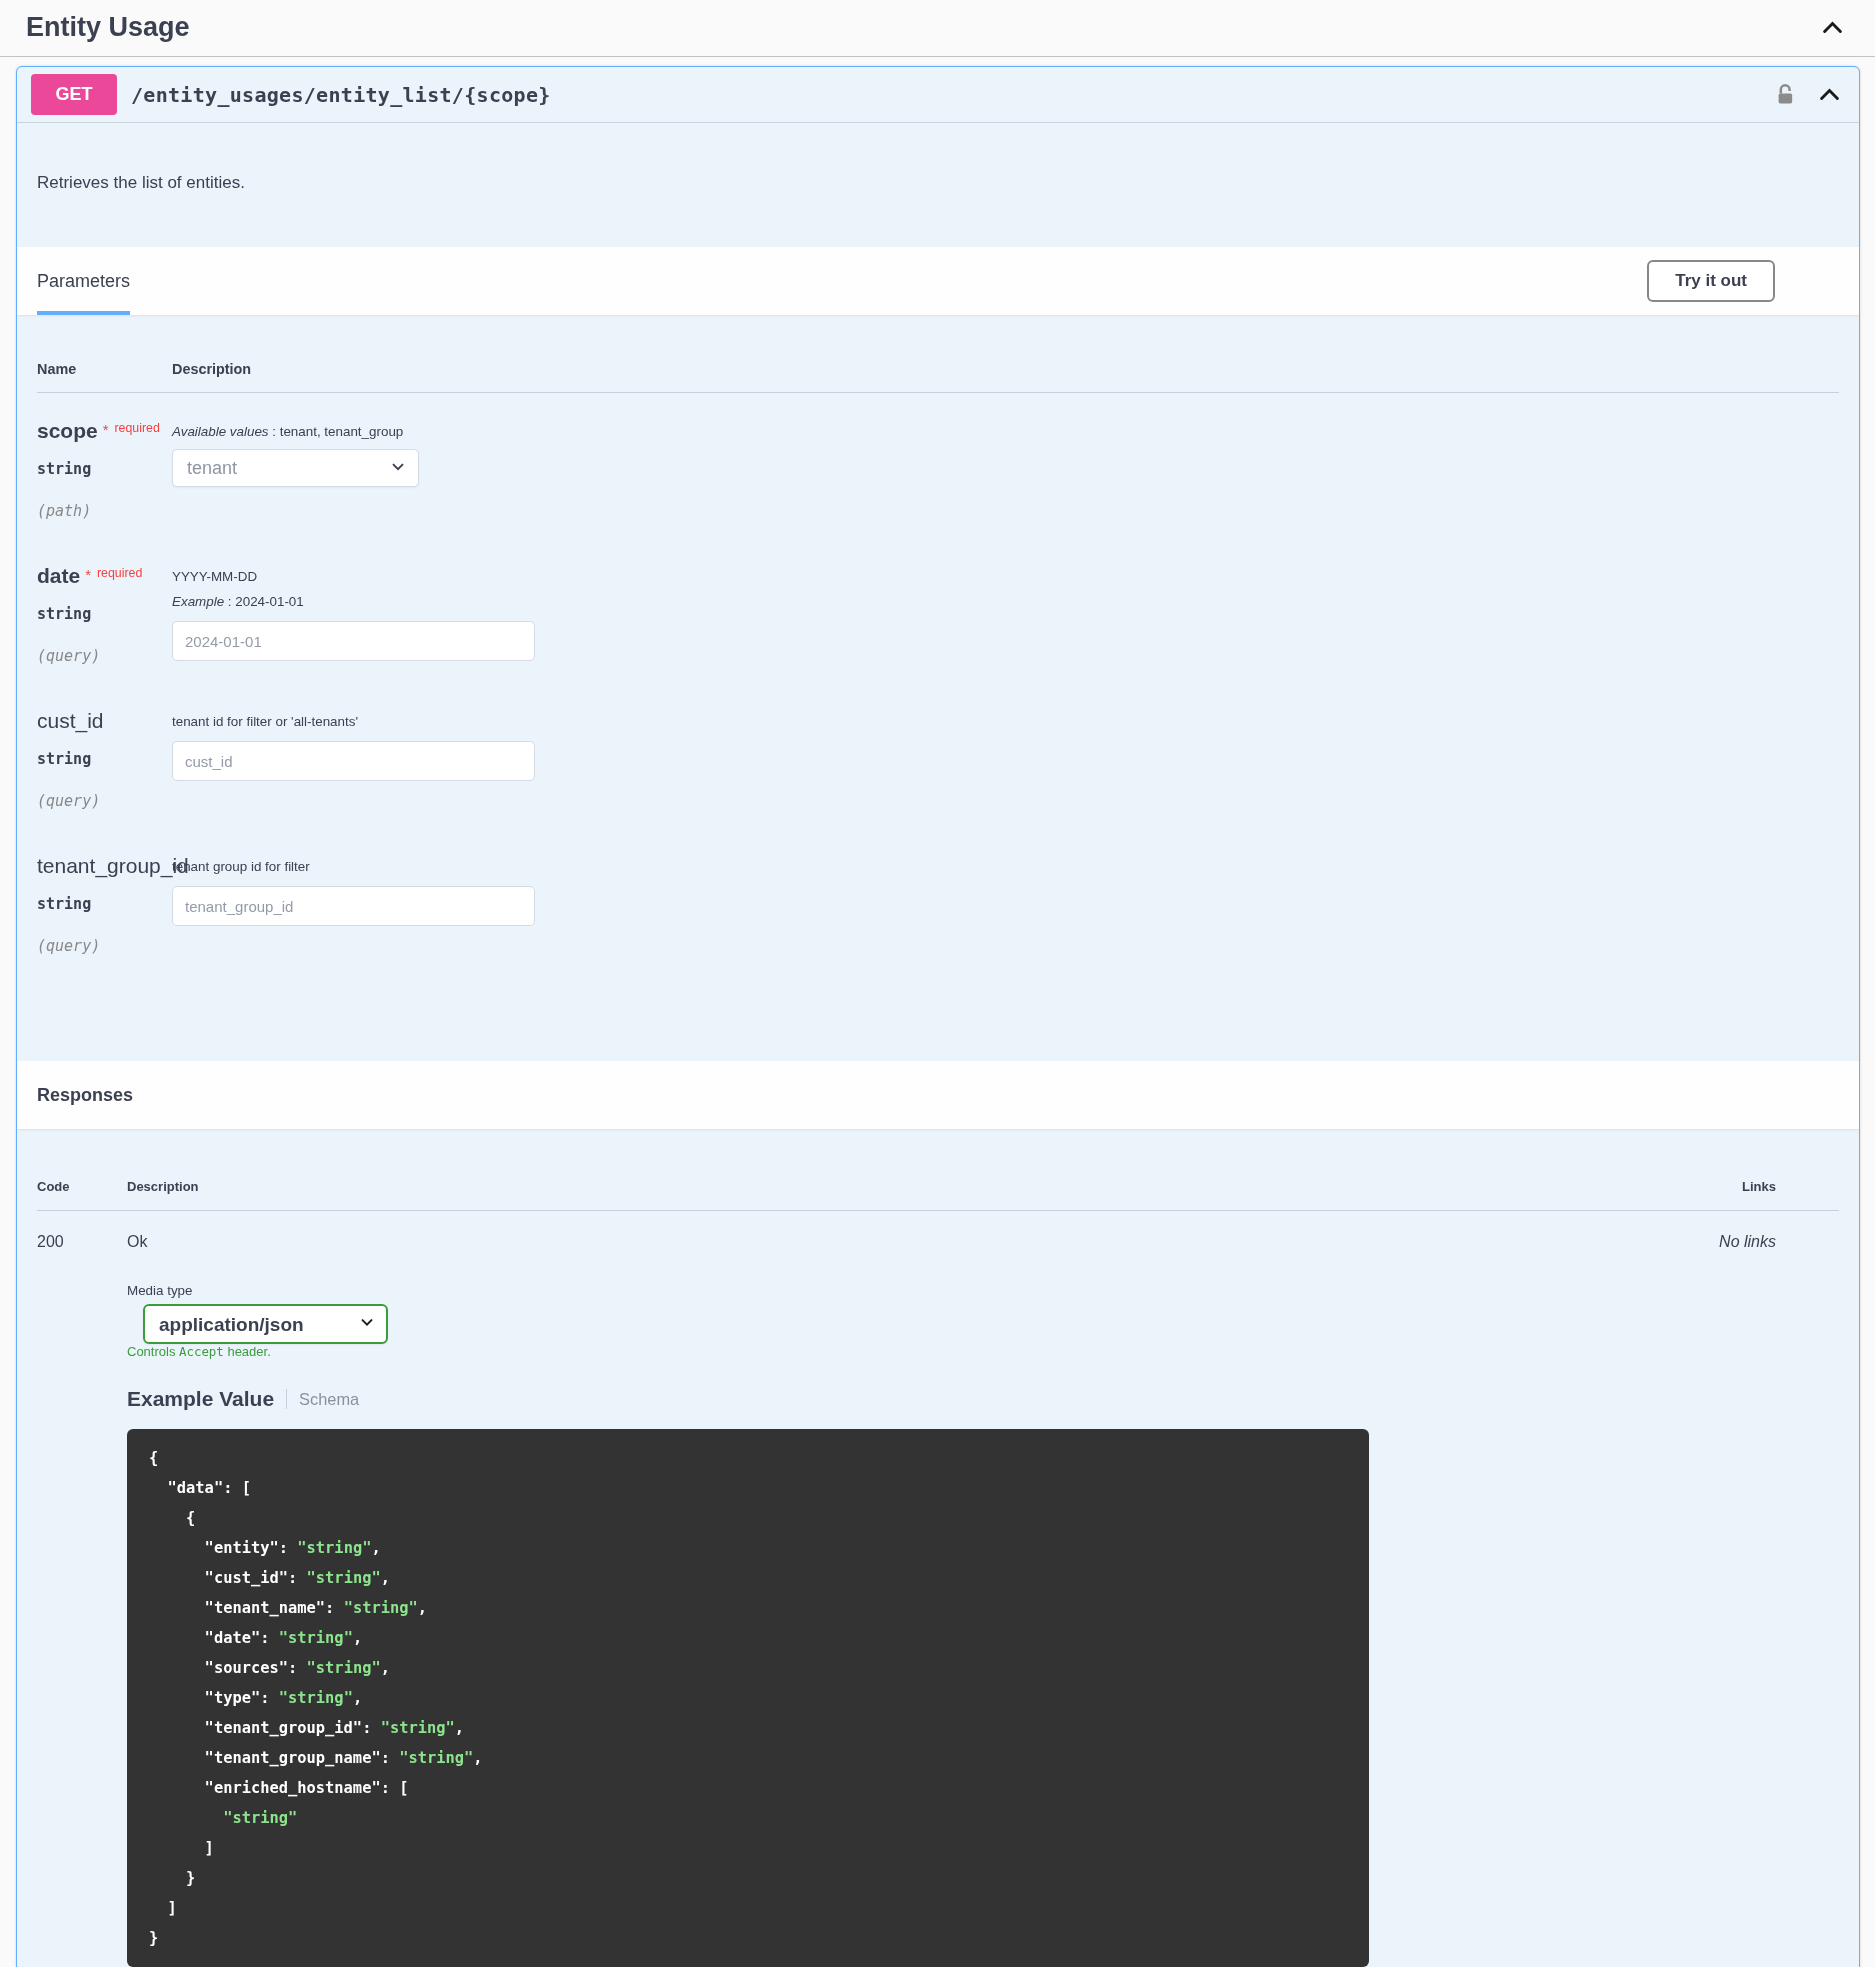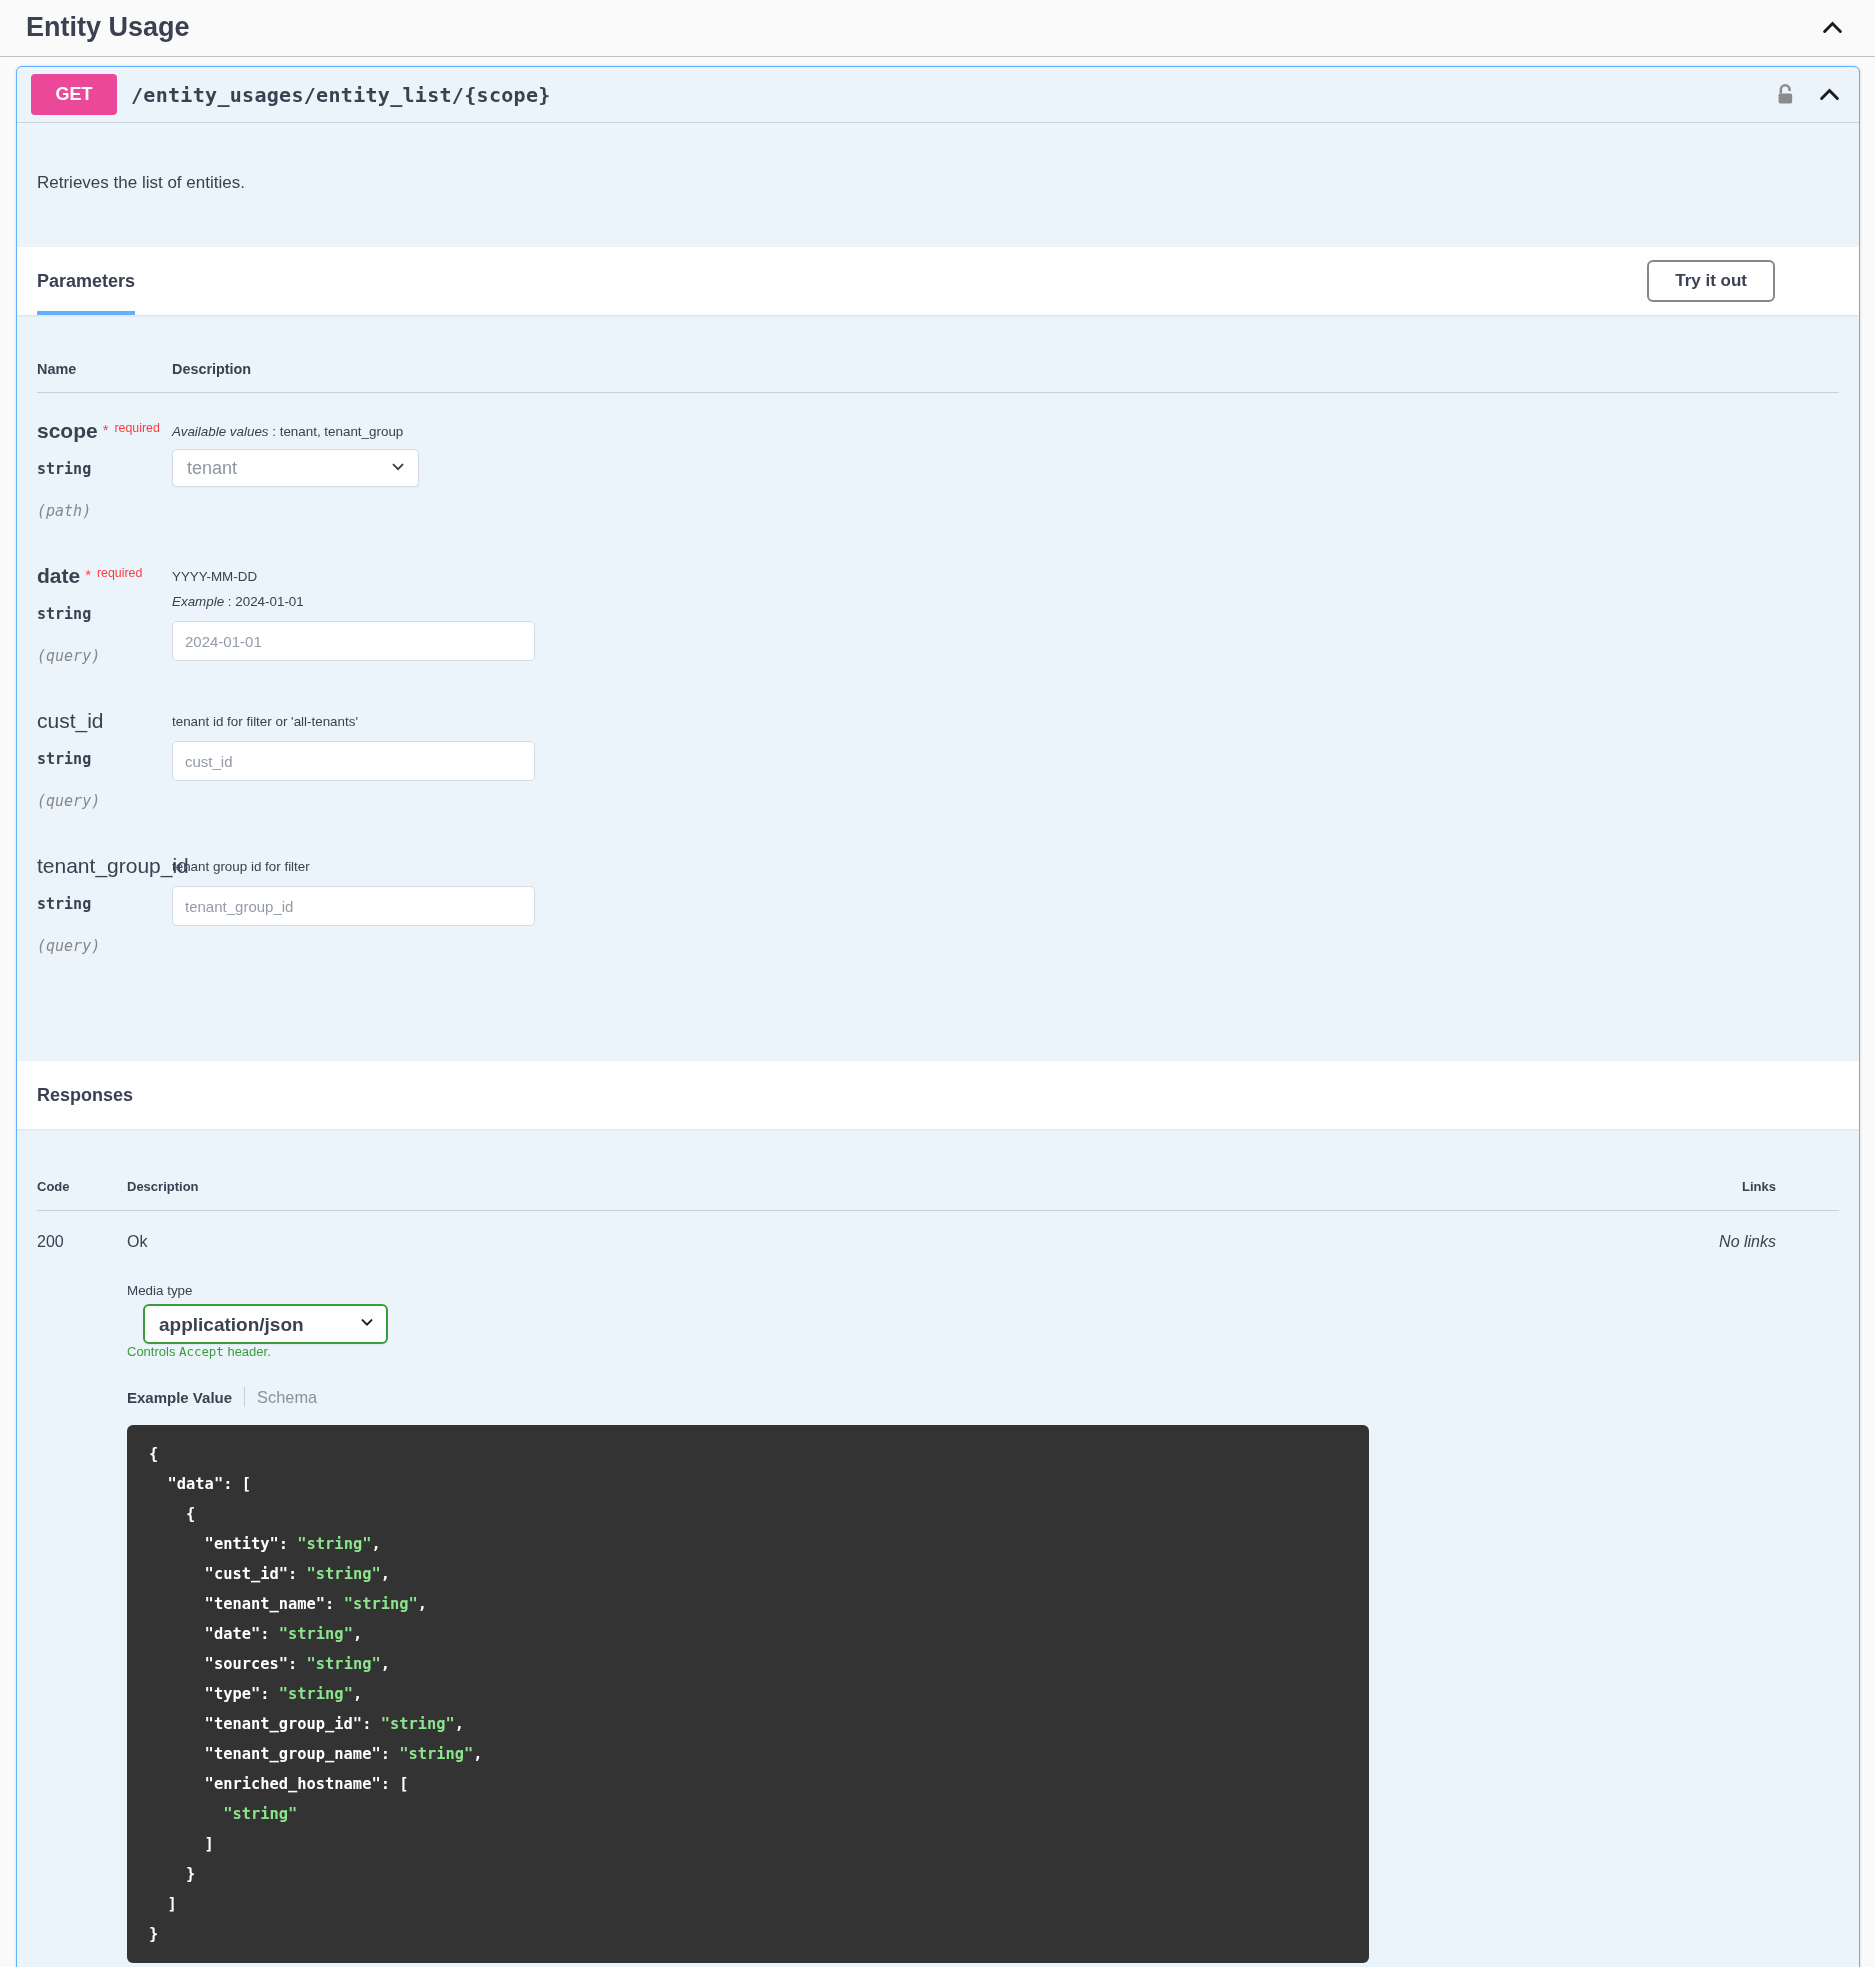--- a/index.html
+++ b/index.html
@@ -25,21 +25,21 @@
   .endpoint-path { font-family:"DejaVu Sans Mono", monospace; font-weight:bold;
     font-size:20px; color:#3b4151; letter-spacing:0.3px; }
   .summary-spacer { flex:1; }
 
   .op-desc { padding:50px 20px 54px 20px; font-size:17px; }
 
   
   .sec-head { height:68px; padding:0 20px; background:rgba(255,255,255,.92);
     box-shadow:0 1px 2px rgba(0,0,0,.08); display:flex; align-items:center; }
   .tab-active { height:100%; display:flex; align-items:center; padding-top:4px;
-    border-bottom:4px solid #61affe; font-size:18px; font-weight:bold; }
+    border-bottom:4px solid #61affe; font-size:18px; font-weight:normal; }
   .try-btn { margin-left:auto; margin-right:64px; background:#fff; color:#3b4151;
     border:2px solid #878787; border-radius:6px; padding:9px 26px;
     font-size:17px; font-weight:bold; font-family:inherit; cursor:pointer; }
   .resp-title { font-size:18px; font-weight:bold; }
 
   
   .params-table { padding:30px 20px 88px 20px; }
   .t-head { display:grid; grid-template-columns:135px 1fr; font-size:14.4px;
     font-weight:bold; padding:16px 0 15px 0; border-bottom:1px solid rgba(59,65,81,.2); }
   .param-row { display:grid; grid-template-columns:135px 1fr; padding:26px 0 18px 0; }
@@ -79,21 +79,21 @@
   .r-row { display:grid; grid-template-columns:90px 1fr 179px; padding-top:22px;
     font-size:16px; }
   .r-links-h, .r-links { text-align:right; padding-right:63px; }
   .r-links { font-style:italic; }
 
   .media-label { margin-top:32px; font-size:13.4px; }
   .accept-note { font-size:13px; color:#3b9c3b; }
   .accept-code { font-family:"DejaVu Sans Mono", monospace; font-size:12.4px; }
   .tabs-row { margin-top:28px; display:flex; align-items:center; }
   .tab-ex { background:none; border:none; padding:0; font-family:inherit;
-    font-size:15px; font-weight:bold; color:#3b4151; cursor:default; }
+    font-size:21px; font-weight:bold; color:#3b4151; cursor:default; }
   .vsep { width:1px; height:20px; background:#c9cfd9; margin:0 12px; }
   .tab-sch { background:none; border:none; padding:0; font-family:inherit;
     font-size:16.4px; color:#8a919e; cursor:pointer; }
 
   .code-block { margin-top:18px; width:1242px; max-width:100%; background:#333333;
     border-radius:6px; padding:14px 22px; }
   .code-block pre { margin:0; font-family:"DejaVu Sans Mono", monospace;
     font-size:15.4px; font-weight:bold; line-height:30px; color:#ffffff;
     white-space:pre; }
   .tok-key { color:#ffffff; }

